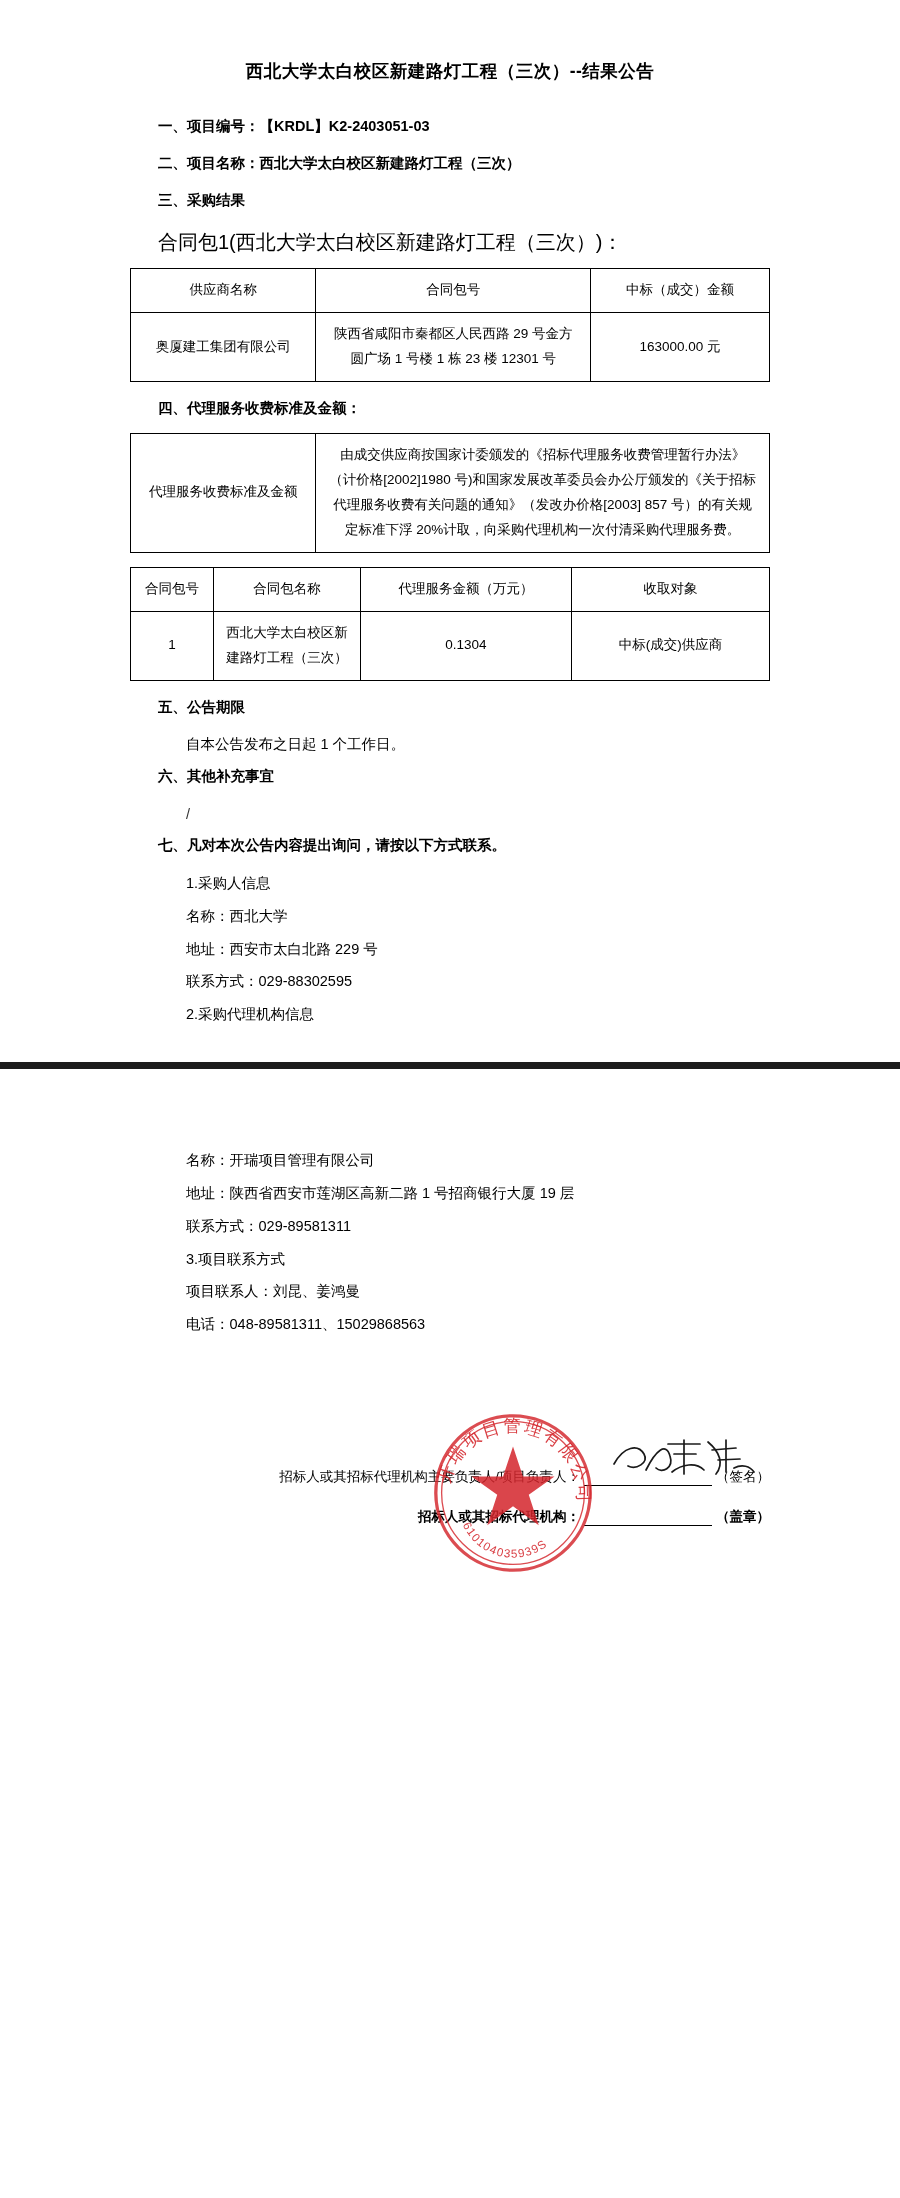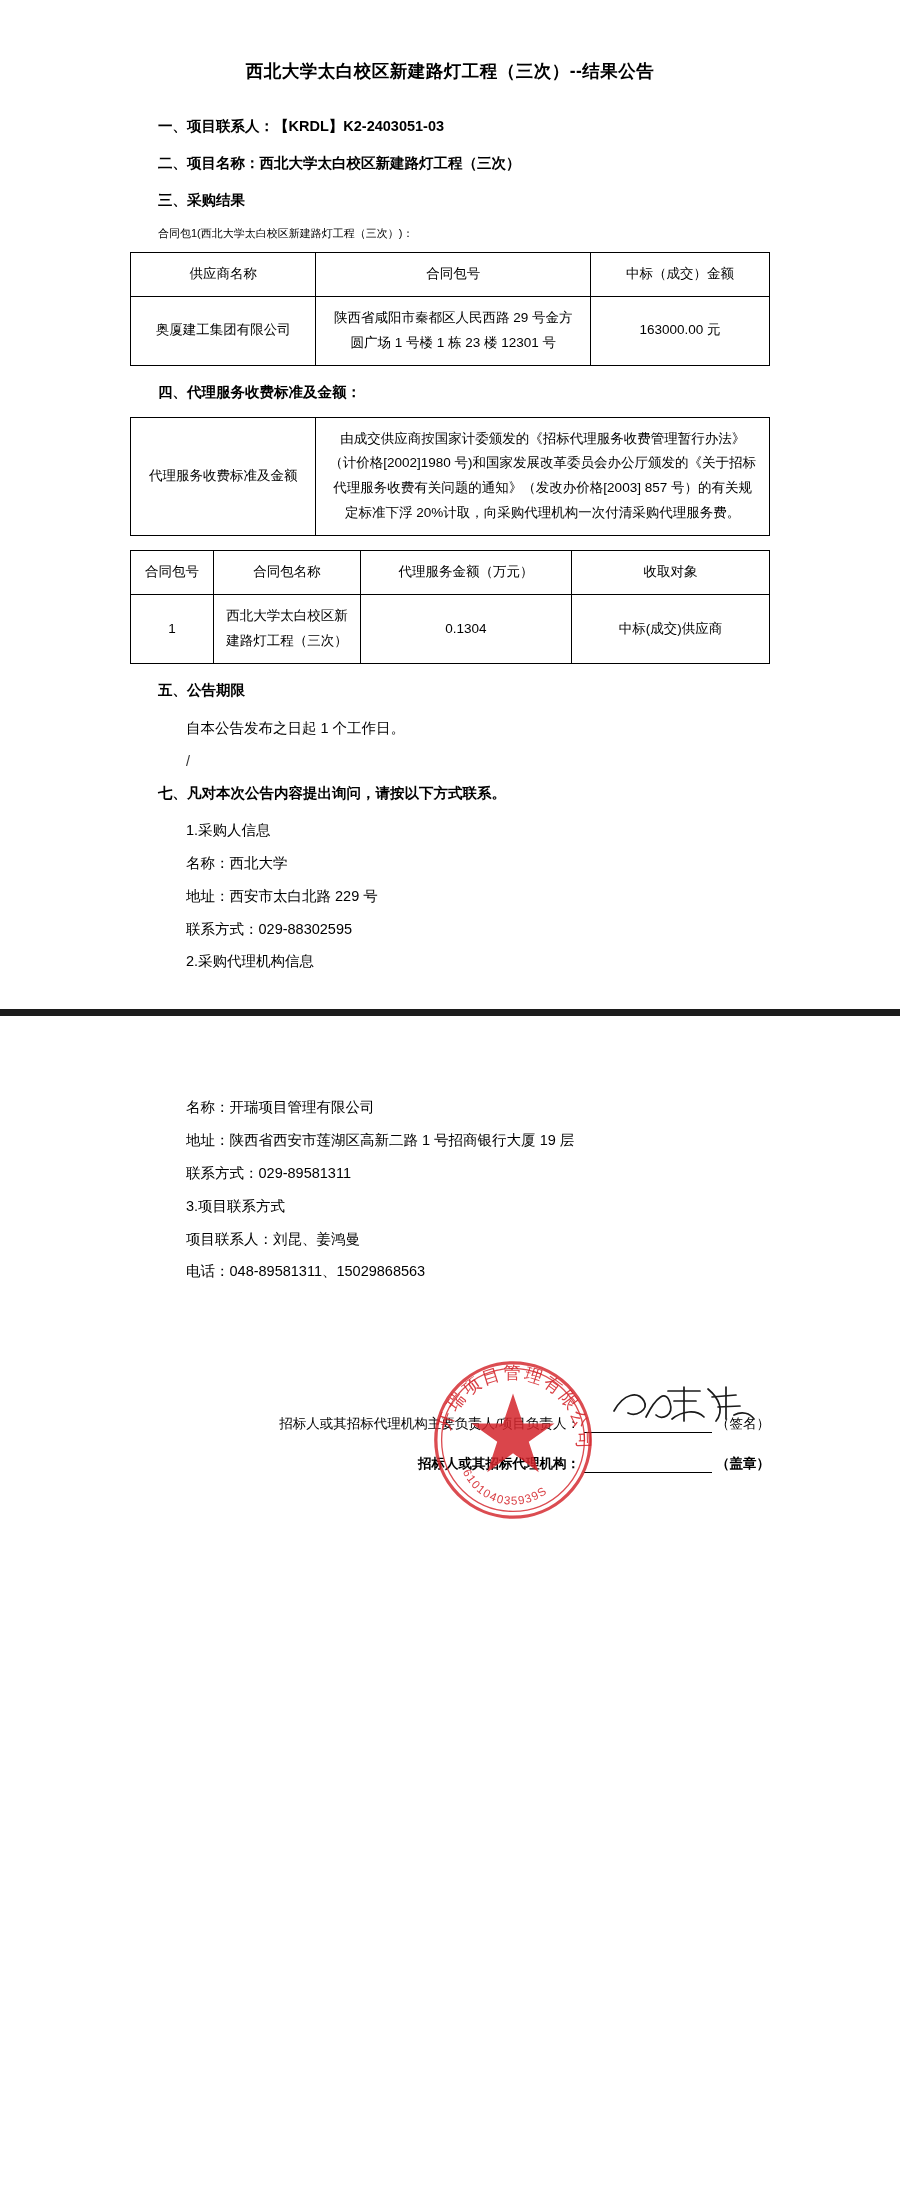--- a/index.html
+++ b/index.html
@@ -64,21 +64,21 @@
   }
   table.tbl td.head {
     text-align: center;
   }
   td.para {
     text-align: left;
     line-height: 2.05;
     padding: 12px 14px;
   }
   .contract-label {
-    font-size: 11px;
+    font-size: 20px;
     padding-left: 28px;
     margin-top: 6px;
     line-height: 1.8;
   }
   .slash {
     padding-left: 56px;
     font-size: 14.5px;
     color: #333;
   }
   .divider {
@@ -141,21 +141,21 @@
 </head>
 <body>
 
 <div class="page">
 
   <div class="doc-body">
 
     <div class="doc-title">西北大学太白校区新建路灯工程（三次）--结果公告</div>
 
     <div class="sec-head">
-      <span>一、项目联系人：</span><span>【KRDL】K2-2403051-03</span>
+      <span>一、项目编号：</span><span>【KRDL】K2-2403051-03</span>
     </div>
 
     <div class="sec-head">
       <span>二、项目名称：</span><span>西北大学太白校区新建路灯工程（三次）</span>
     </div>
 
     <div class="sec-head">三、采购结果</div>
 
     <div class="contract-label">合同包1(西北大学太白校区新建路灯工程（三次）)：</div>
 
@@ -213,20 +213,21 @@
           <td>西北大学太白校区新建路灯工程（三次）</td>
           <td>0.1304</td>
           <td>中标(成交)供应商</td>
         </tr>
       </tbody>
     </table>
 
     <div class="sec-head">五、公告期限</div>
     <div class="line indent2">自本公告发布之日起 1 个工作日。</div>
 
+    <div class="sec-head">六、其他补充事宜</div>
     <div class="line slash">/</div>
 
     <div class="sec-head">七、凡对本次公告内容提出询问，请按以下方式联系。</div>
 
     <div class="line indent2">1.采购人信息</div>
     <div class="line indent2">
       <span>名称：</span><span>西北大学</span>
     </div>
     <div class="line indent2">
       <span>地址：</span><span>西安市太白北路 229 号</span>

